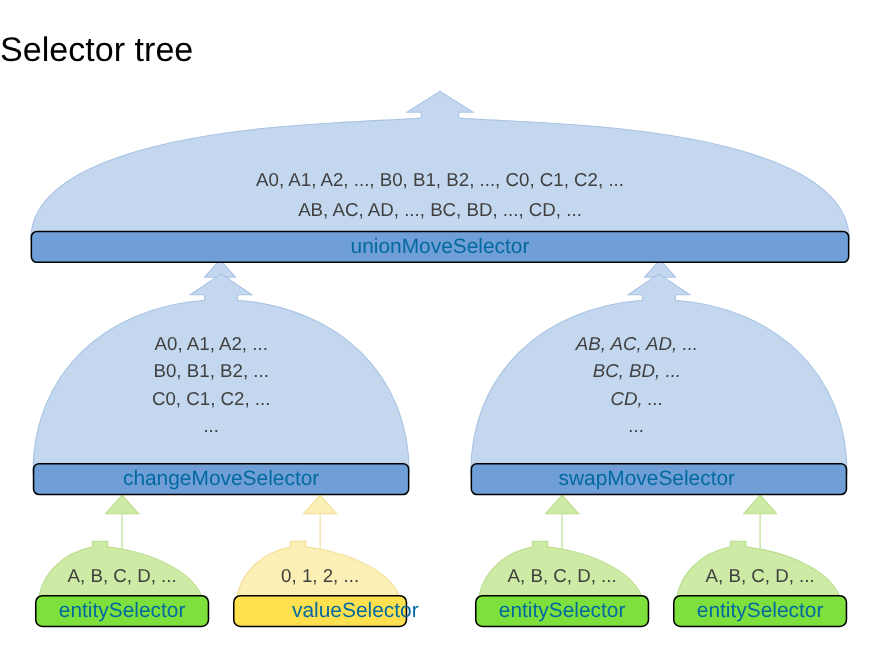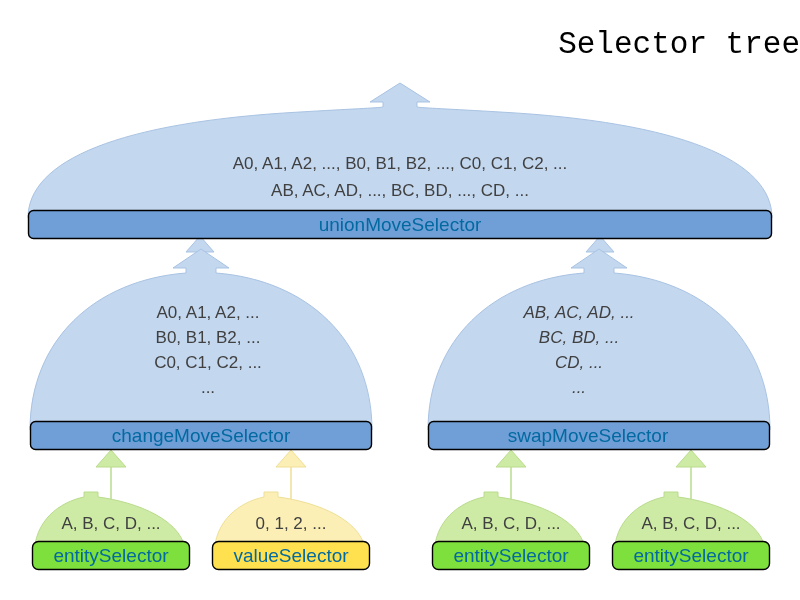--- a/index.html
+++ b/index.html
@@ -19,26 +19,25 @@
     position: absolute;
     left: 0; top: 0;
     width: 800px;
     height: 600px;
   }
   .page-title {
     position: absolute;
     left: 0;
     top: 28px;
     width: 800px;
-    text-align: right;
+    text-align: left;
     font-size: 31px;
     font-weight: normal;
     line-height: 34px;
     letter-spacing: 0px;
-    font-family: Liberation Mono, monospace;
   }
   .page-subtitle {
     position: absolute;
     left: 0;
     top: 66px;
     width: 800px;
     text-align: center;
     font-size: 12.5px;
     line-height: 15px;
   }
@@ -58,32 +57,32 @@
   }
   .node-label {
     position: absolute;
     text-align: center;
     font-size: 19px;
     line-height: 28px;
     white-space: nowrap;
     color: #0369a1;
   }
   .n-union-text { left: 28px; top: 150px; width: 744px; line-height: 27px; }
-  .n-change-text { left: 37px; top: 300px; width: 342px; }
+  .n-change-text { left: 21px; top: 300px; width: 342px; }
   .n-swap-text { left: 408px; top: 300px; width: 342px; font-style: italic; }
   .n-entity1-text { left: 32px; top: 511px; width: 158px; }
   .n-value-text  { left: 212px; top: 511px; width: 158px; }
   .n-entity2-text { left: 432px; top: 511px; width: 158px; }
   .n-entity3-text { left: 612px; top: 511px; width: 158px; }
 
   .l-union  { left: 28px;  top: 211px; width: 744px; }
   .l-change { left: 30px;  top: 422px; width: 342px; }
   .l-swap   { left: 428px; top: 422px; width: 320px; }
   .l-entity1{ left: 32px;  top: 542px; width: 158px; }
-  .l-value  { left: 212px; top: 542px; width: 158px; }
+  .l-value  { left: 212px; top: 542px; width: 158px; padding-left: 32px; }
   .l-entity2{ left: 432px; top: 542px; width: 158px; }
   .l-entity3{ left: 612px; top: 542px; width: 158px; }
 </style>
 </head>
 <body>
 
 <div id="diagram-root">
 
   <div class="page-title">Selector tree</div>
 

